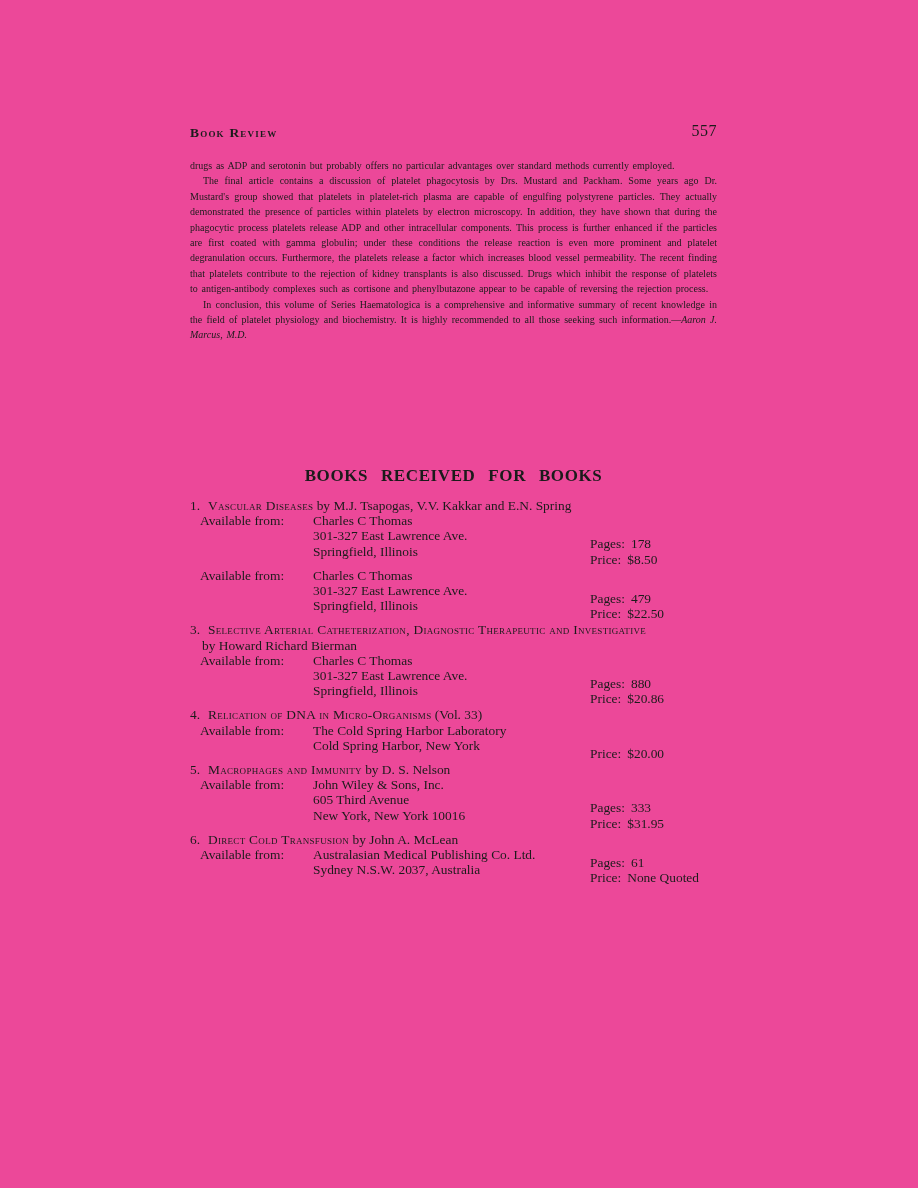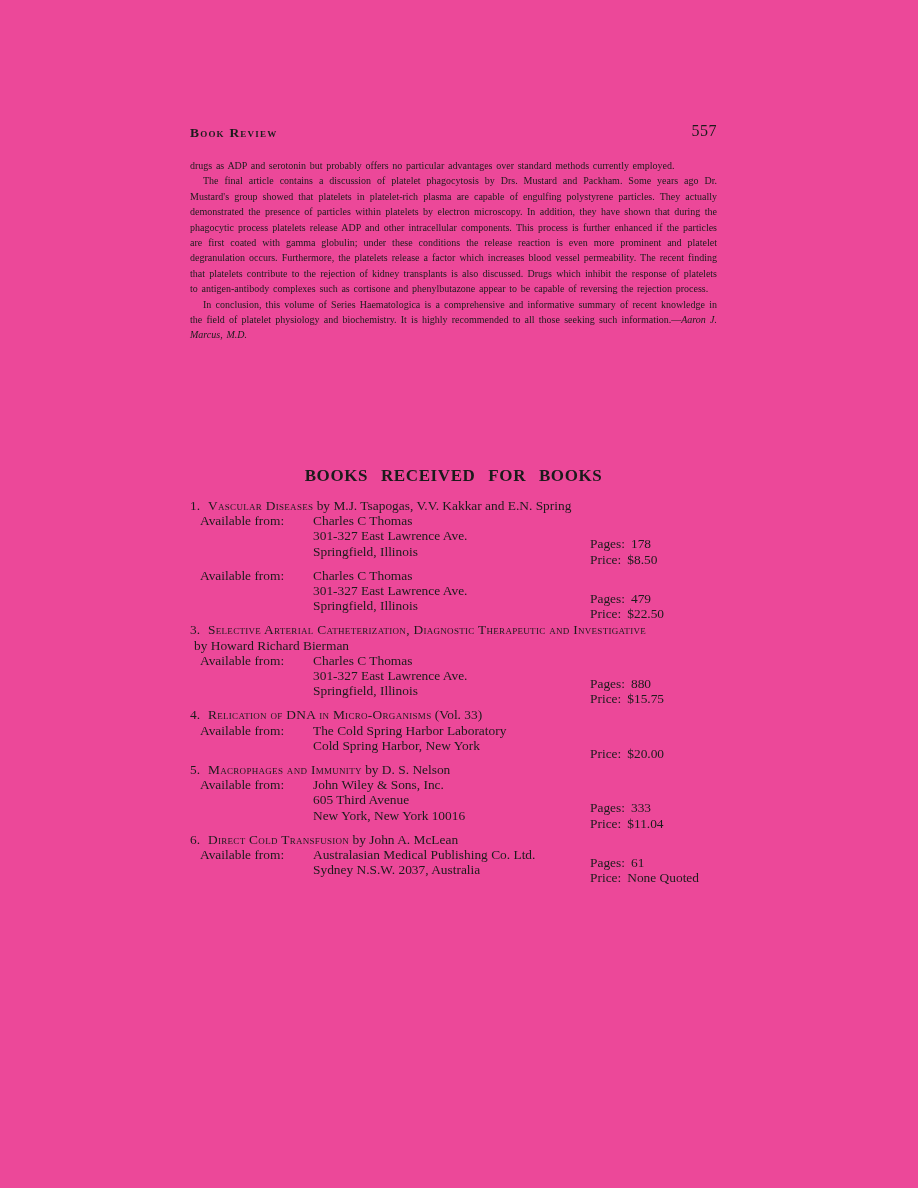--- a/index.html
+++ b/index.html
@@ -39,21 +39,21 @@
     font-size:17px; font-weight:bold;
     letter-spacing:0.6px; word-spacing:8px;
   }
 
   
   .books { position:absolute; top:376px; left:0; width:527px; font-size:13.4px; line-height:15.2px; }
   .book { position:relative; margin-bottom:9px; }
   .book-line1 { white-space:nowrap; }
   .book-number { display:inline-block; width:18px; }
   .book-title { font-variant:small-caps; letter-spacing:0.3px; }
-  .book-title-line2 { margin-left:4px; }
+  .book-title-line2 { margin-left:12px; }
   .book-row { position:relative; }
   .row-avail { padding-left:10px; }
   .avail-label { display:inline-block; width:113px; }
   .row-addr { padding-left:123px; }
   .info { position:absolute; left:362px; top:8px; white-space:nowrap;margin-left:38px; }
   .info-label { margin-right:6px; }
 </style>
 </head>
 <body>
 
@@ -86,34 +86,34 @@
         <div class="book-row row-avail"><span class="avail-label">Available from:</span><span>Charles C Thomas</span></div>
         <div class="book-row row-addr"><span>301-327 East Lawrence Ave.</span><span class="info"><span class="info-label">Pages:</span><span>479</span></span></div>
         <div class="book-row row-addr"><span>Springfield, Illinois</span><span class="info"><span class="info-label">Price:</span><span>$22.50</span></span></div>
       </div>
 
       <div class="book">
         <div class="book-line1"><span class="book-number">3.</span><span class="book-title">Selective Arterial Catheterization, Diagnostic Therapeutic and Investigative</span></div>
         <div class="book-title-line2">by Howard Richard Bierman</div>
         <div class="book-row row-avail"><span class="avail-label">Available from:</span><span>Charles C Thomas</span></div>
         <div class="book-row row-addr"><span>301-327 East Lawrence Ave.</span><span class="info"><span class="info-label">Pages:</span><span>880</span></span></div>
-        <div class="book-row row-addr"><span>Springfield, Illinois</span><span class="info"><span class="info-label">Price:</span><span>$15.75</span></span></div>
+        <div class="book-row row-addr"><span>Springfield, Illinois</span><span class="info"><span class="info-label">Price:</span><span>$20.86</span></span></div>
       </div>
 
       <div class="book">
         <div class="book-line1"><span class="book-number">4.</span><span class="book-title">Relication of DNA in Micro-Organisms</span><span> (Vol. 33)</span></div>
         <div class="book-row row-avail"><span class="avail-label">Available from:</span><span>The Cold Spring Harbor Laboratory</span></div>
         <div class="book-row row-addr"><span>Cold Spring Harbor, New York</span><span class="info"><span class="info-label">Price:</span><span>$20.00</span></span></div>
       </div>
 
       <div class="book">
         <div class="book-line1"><span class="book-number">5.</span><span class="book-title">Macrophages and Immunity</span><span> by D. S. Nelson</span></div>
         <div class="book-row row-avail"><span class="avail-label">Available from:</span><span>John Wiley &amp; Sons, Inc.</span></div>
         <div class="book-row row-addr"><span>605 Third Avenue</span><span class="info"><span class="info-label">Pages:</span><span>333</span></span></div>
-        <div class="book-row row-addr"><span>New York, New York 10016</span><span class="info"><span class="info-label">Price:</span><span>$11.04</span></span></div>
+        <div class="book-row row-addr"><span>New York, New York 10016</span><span class="info"><span class="info-label">Price:</span><span>$31.95</span></span></div>
       </div>
 
       <div class="book">
         <div class="book-line1"><span class="book-number">6.</span><span class="book-title">Direct Cold Transfusion</span><span> by John A. McLean</span></div>
         <div class="book-row row-avail"><span class="avail-label">Available from:</span><span>Australasian Medical Publishing Co. Ltd.</span><span class="info"><span class="info-label">Pages:</span><span>61</span></span></div>
         <div class="book-row row-addr"><span>Sydney N.S.W. 2037, Australia</span><span class="info"><span class="info-label">Price:</span><span>None Quoted</span></span></div>
       </div>
 
     </div>
   </div>

